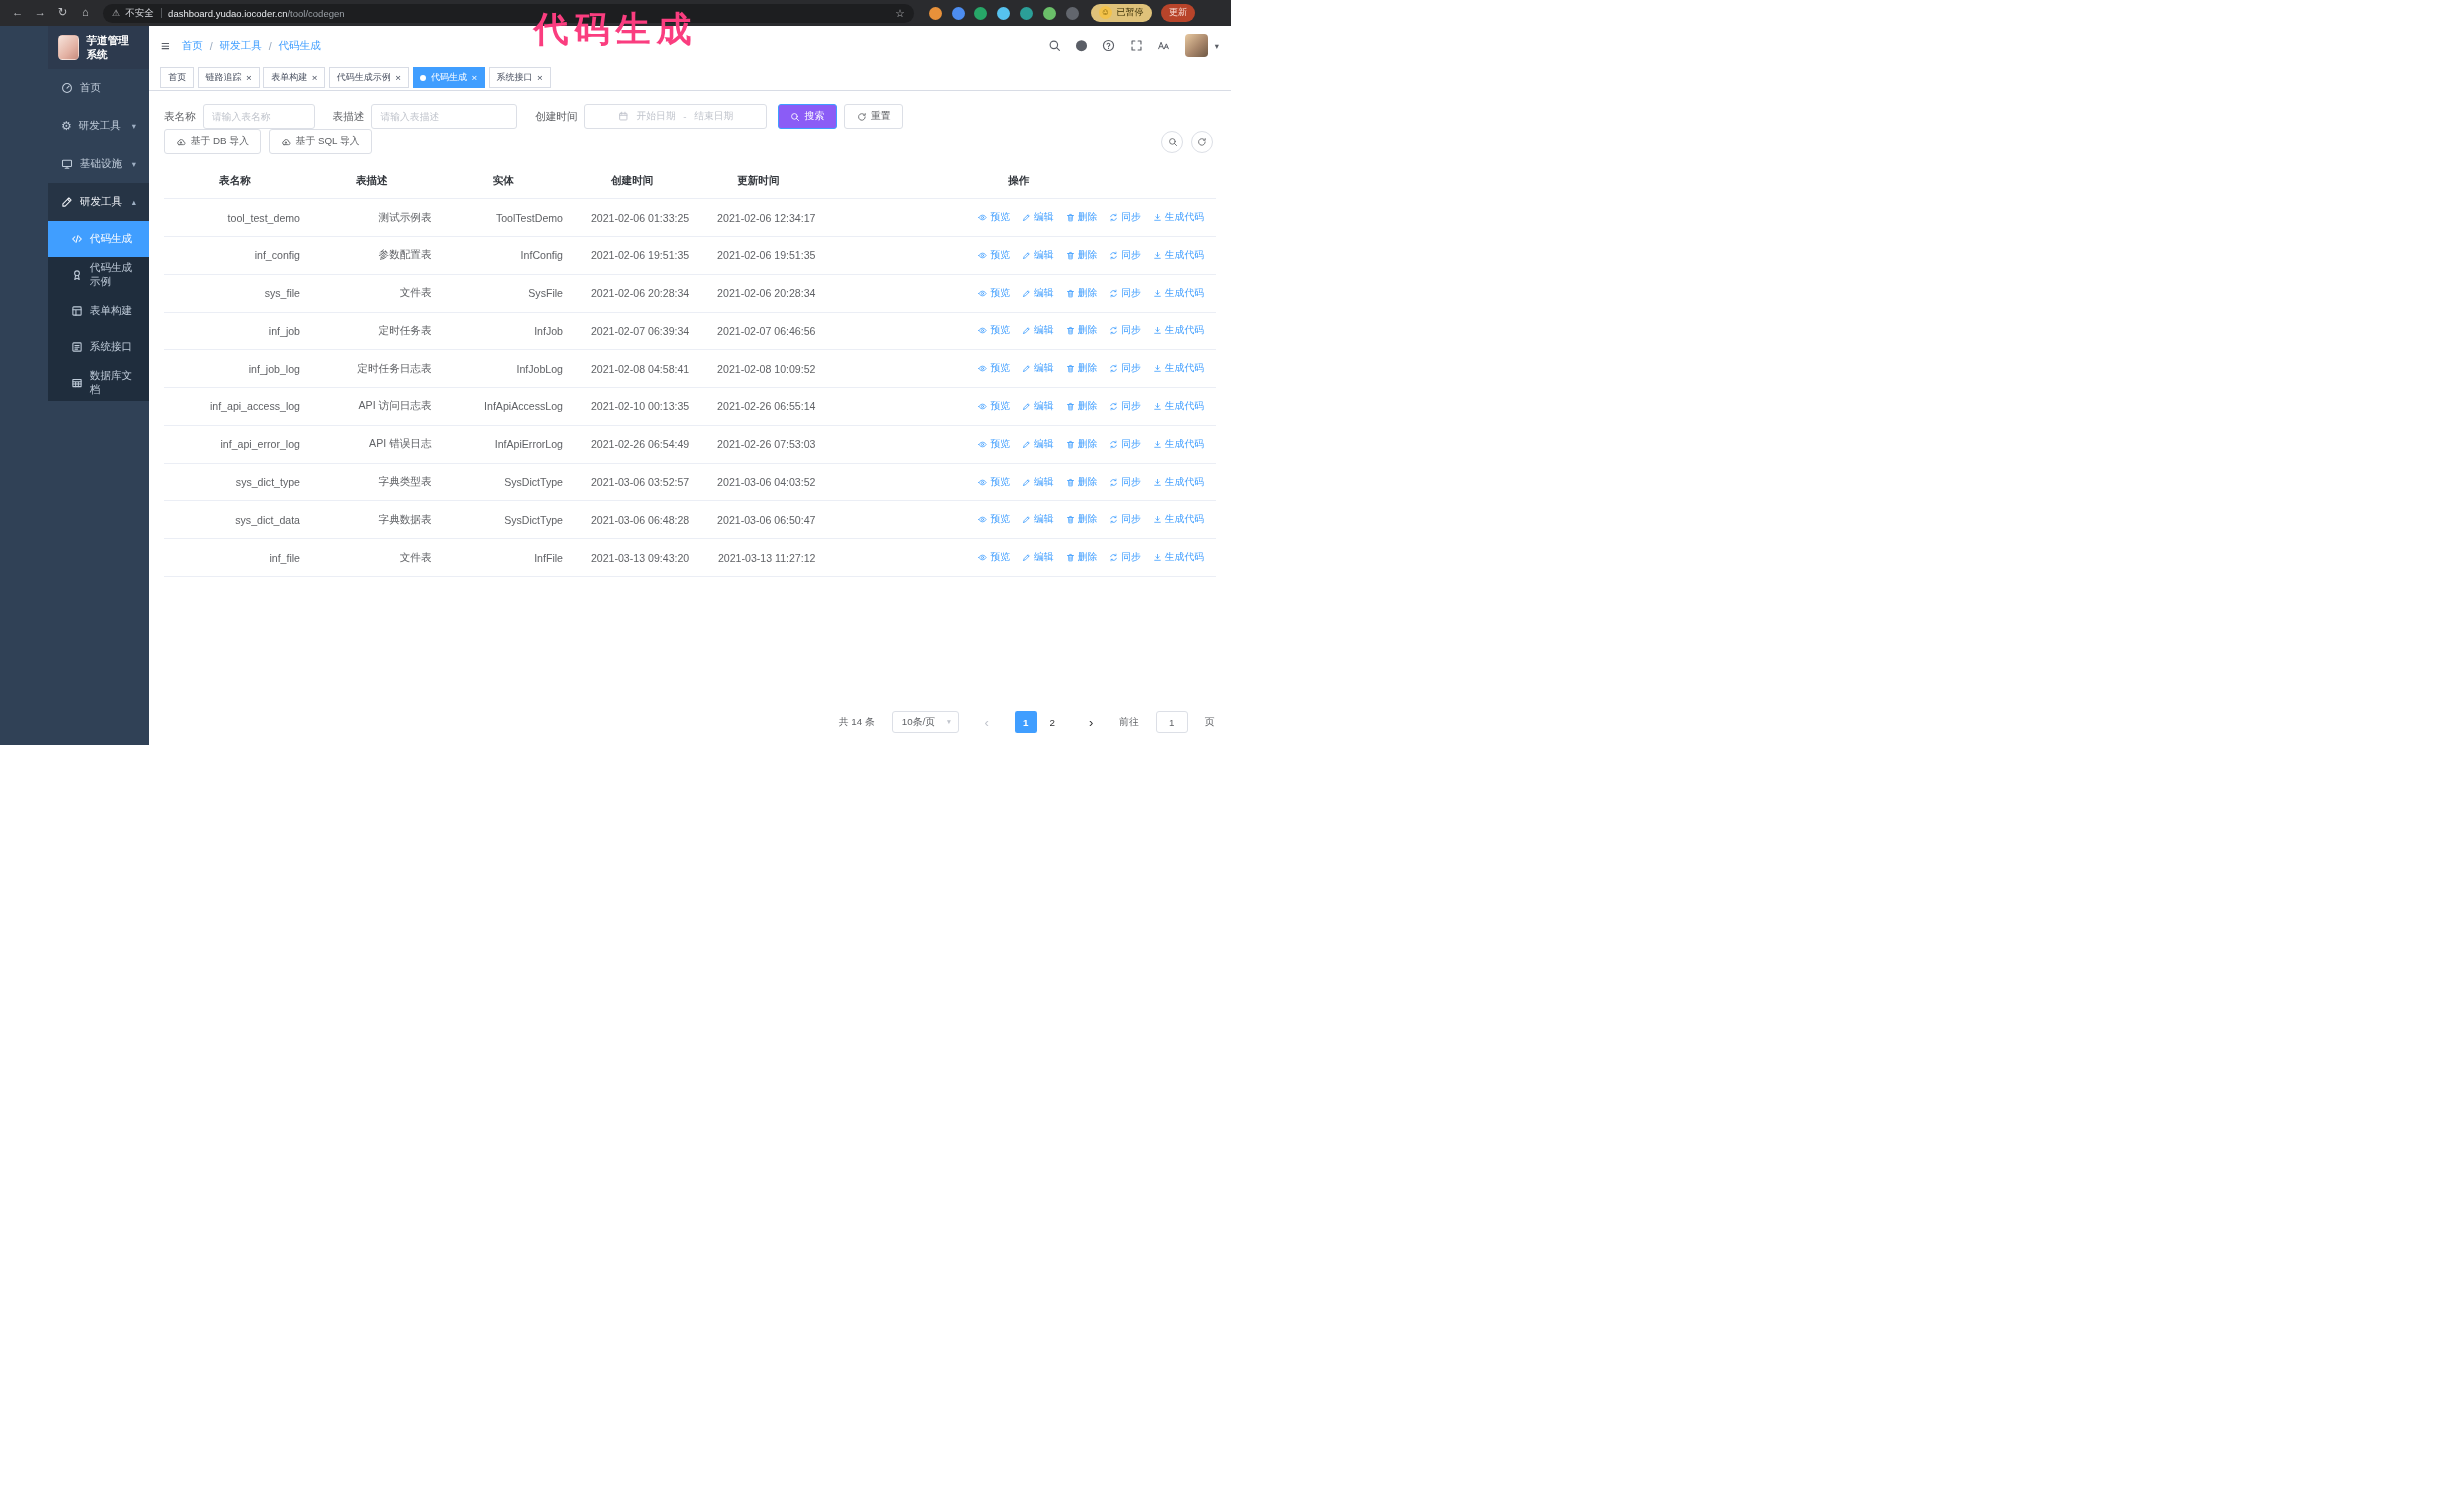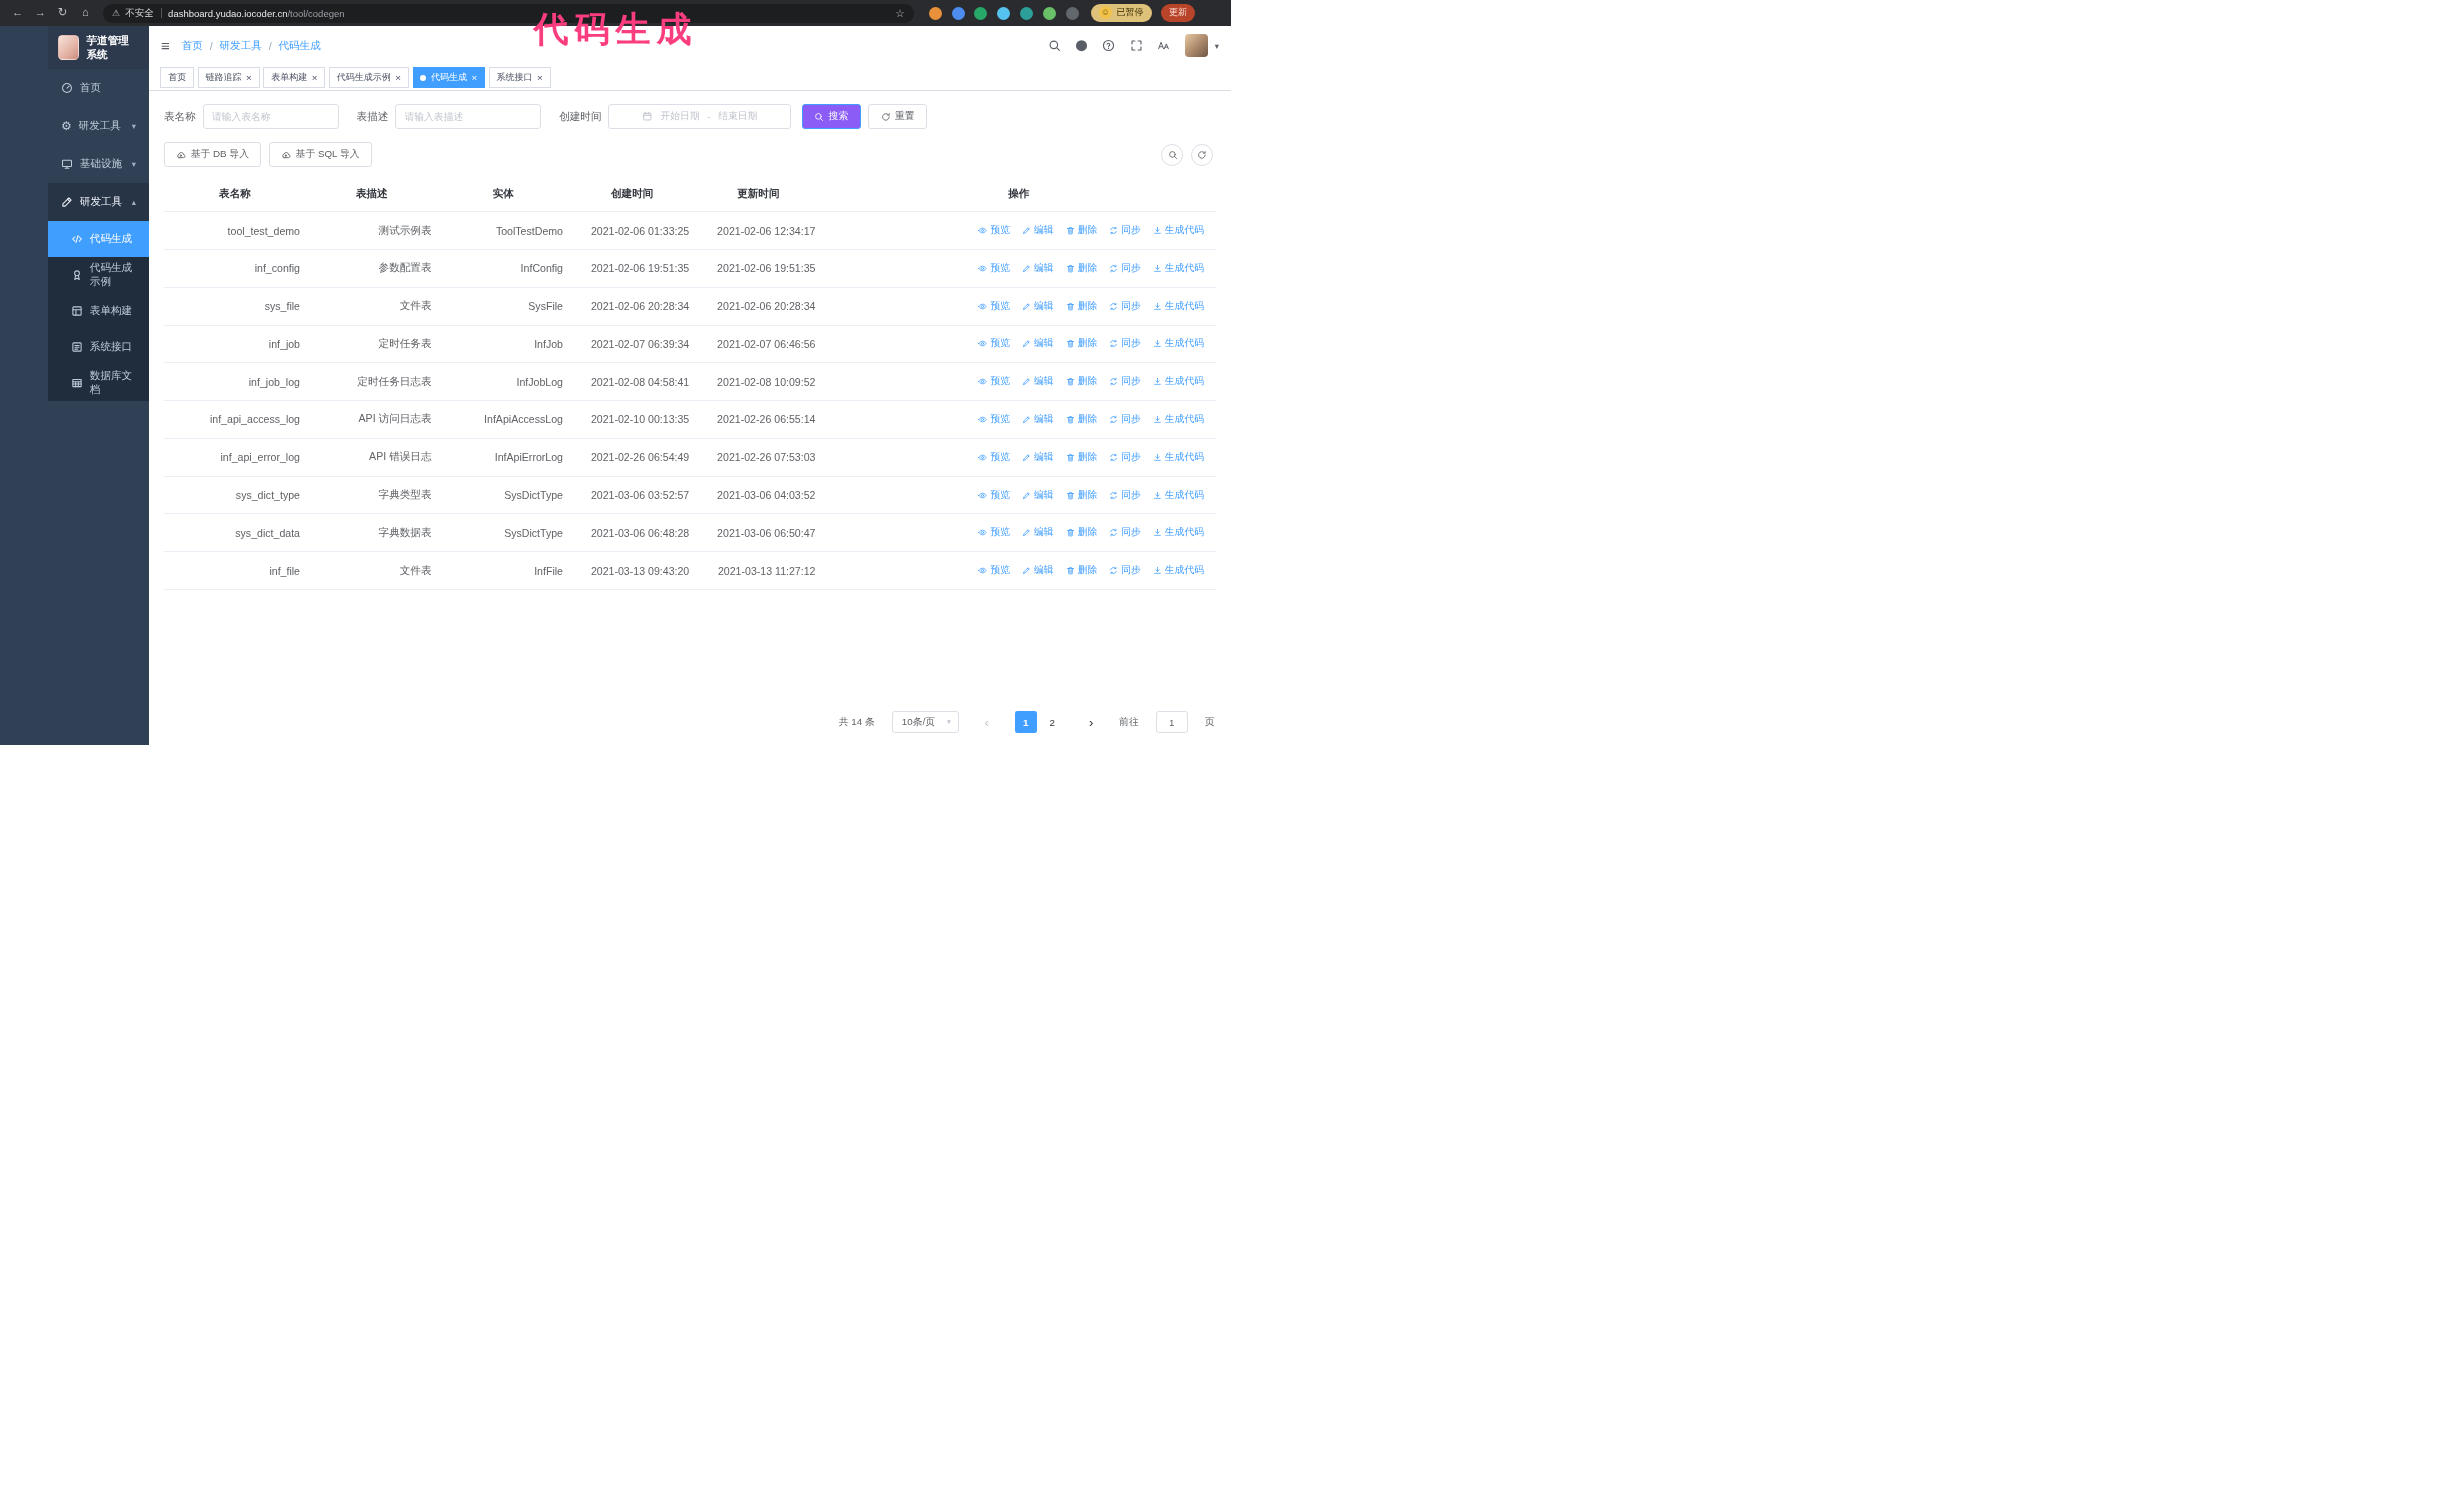--- a/index.html
+++ b/index.html
@@ -64,32 +64,32 @@
     display:inline-flex; align-items:center; gap:4.5px; padding:0 6.8px; cursor:pointer; }
   .tab.active { background:#409eff; border-color:#409eff; color:#fff; }
   .dot { width:6px; height:6px; border-radius:50%; background:#fff; }
   .tab-close { font-size:9.8px; }
 
   
   .content { flex:1; padding:13px 15px 0; display:flex; flex-direction:column; }
   .filter-row { display:flex; align-items:center; font-size:10.6px; color:#606266; }
   .f-label { margin-right:6.8px; }
   .f-label.ml { margin-left:18px; }
-  .f-input { height:25px; width:136px; border:0.8px solid #dcdfe6; border-radius:3px; padding:0 8.3px;
+  .f-input { height:25px; width:112px; border:0.8px solid #dcdfe6; border-radius:3px; padding:0 8.3px;
     font-size:9.8px; color:#606266; outline:none; font-family:inherit; }
   .f-input::placeholder { color:#c0c4cc; }
   .f-input.wide { width:146px; }
   .date-range { height:25px; width:183px; margin-right:10.6px; border:0.8px solid #dcdfe6; border-radius:3px;
     display:flex; align-items:center; justify-content:center; gap:7.6px; color:#c0c4cc; font-size:9.8px; cursor:pointer; }
   .date-range .ic { color:#c0c4cc; font-size:10.6px; }
   .btn { height:25px; border:0.8px solid #dcdfe6; border-radius:3px; background:#fff; color:#606266;
     font-size:9.8px; display:inline-flex; align-items:center; gap:4.5px; padding:0 11.4px; cursor:pointer; font-family:inherit; }
   .btn .ic { font-size:9.8px; }
   .btn.primary { background:#8b5cf6; border-color:#409eff; color:#fff; margin-right:7.6px; }
-  .toolbar-row { margin-top:13px; display:flex; align-items:center; gap:7.6px; }
+  .toolbar-row { display:flex; align-items:center; gap:7.6px; }
   .round-btns { margin-left:auto; display:flex; gap:7.6px; margin-right:3px; }
   .round-btn { width:22px; height:22px; border:0.8px solid #dcdfe6; border-radius:50%; display:inline-flex;
     align-items:center; justify-content:center; color:#606266; font-size:9.8px; cursor:pointer; }
 
   .data-table { width:100%; margin-top:10.6px; border-collapse:collapse; table-layout:fixed; }
   .data-table col.c0 { width:13.5%; } .data-table col.c1 { width:12.5%; } .data-table col.c2 { width:12.5%; }
   .data-table col.c3 { width:12%; } .data-table col.c4 { width:12%; }
   .data-table th { padding:9.8px 6px; font-size:10.6px; font-weight:700; color:#33373d;
     border-bottom:0.8px solid #ebeef5; text-align:center; }
   .data-table td { padding:11.4px 6px; font-size:10.6px; color:#606266; border-bottom:0.8px solid #ebeef5;

